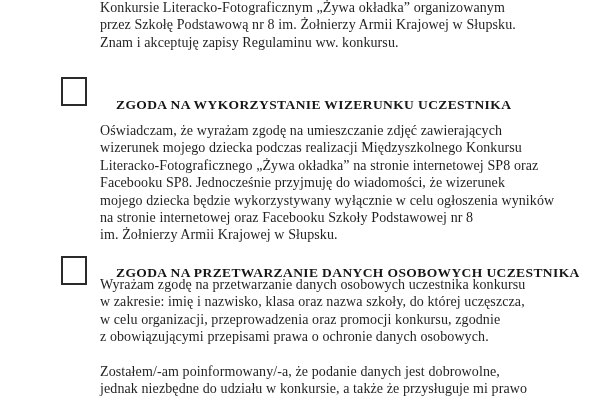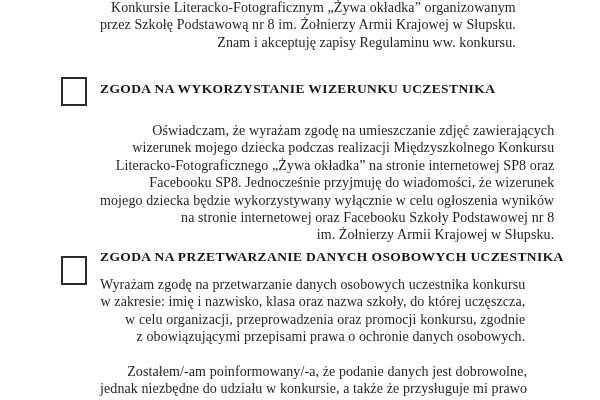--- a/index.html
+++ b/index.html
@@ -4,36 +4,35 @@
 <style>
   html, body { margin: 0; padding: 0; background: #ffffff; }
   .page {
     position: relative;
     width: 600px;
     height: 400px;
     background: #ffffff;
     color: #1f1f1f;
     font-family: "Liberation Serif", "DejaVu Serif", serif;
     overflow: hidden;
-    text-align: right;
   }
   .para {
     position: absolute;
     left: 100px;
     margin: 0;
     font-size: 14px;
     line-height: 17.4px;
     letter-spacing: 0.1px;
     white-space: pre;
     color: #1f1f1f;
   }
   .heading {
     position: absolute;
     left: 100px;
-    margin: 0;
+    margin: 16px;
     font-size: 13.5px;
     line-height: 17px;
     font-weight: 700;
     letter-spacing: 0.4px;
     white-space: pre;
     color: #161616;
   }
   .checkbox {
     position: absolute;
     left: 61px;

